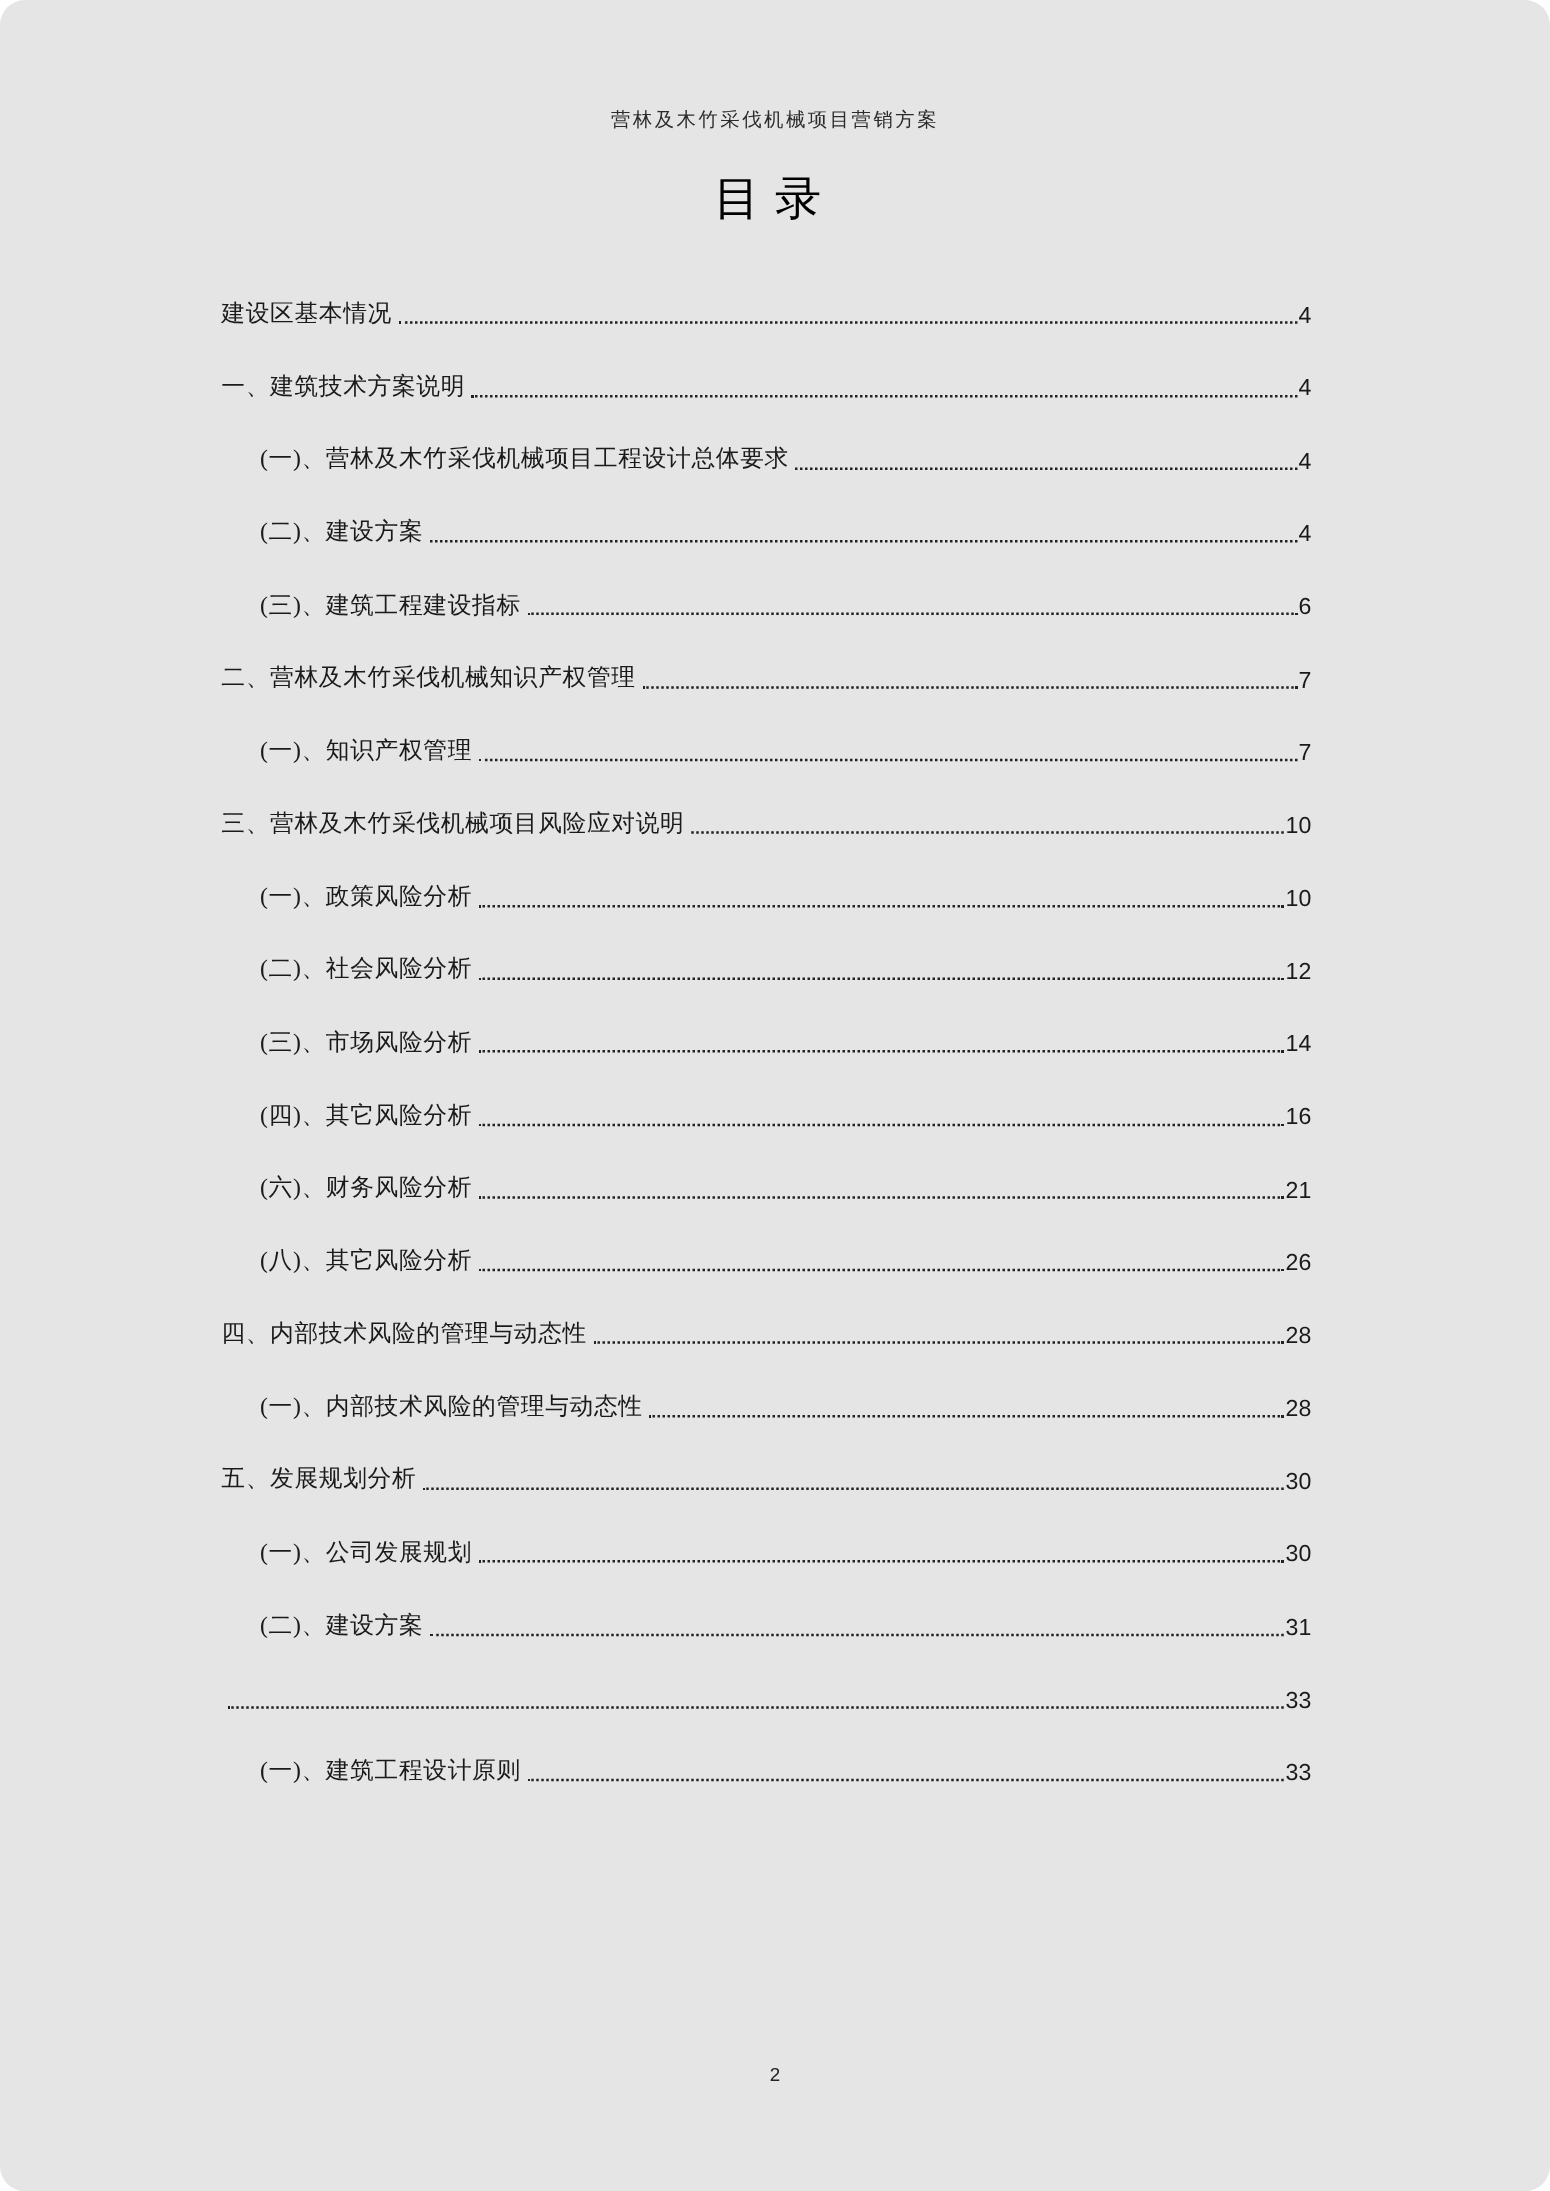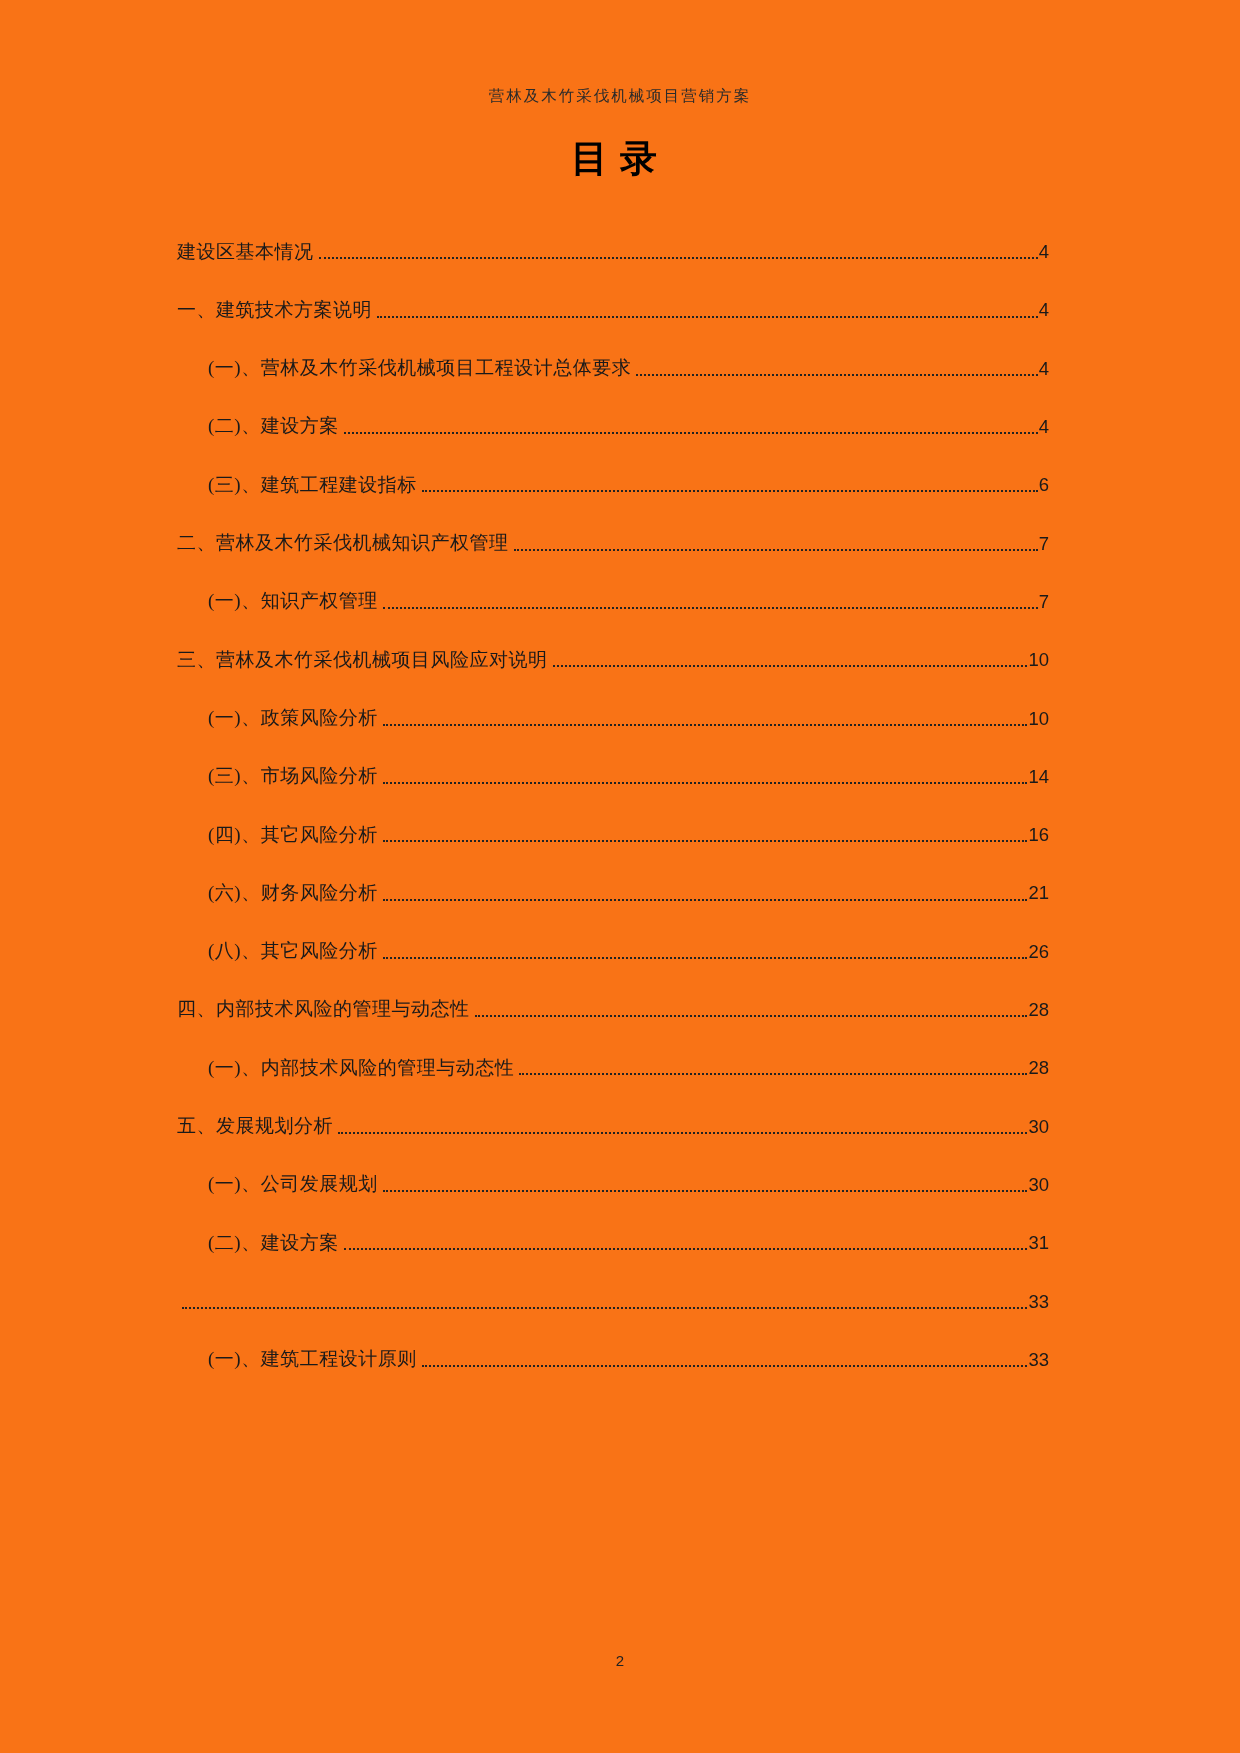--- a/index.html
+++ b/index.html
@@ -4,43 +4,44 @@
 <style>
   html, body {
     margin: 0;
     padding: 0;
     background: #ffffff;
   }
   .page {
     position: relative;
     width: 1240px;
     height: 1753px;
-    background: #f97316;
+    background: #e5e5e5;
     overflow: hidden;
     font-family: "Liberation Serif", "DejaVu Serif", serif;
     color: #1a1a1a;
+    border-radius: 20px;
   }
   .doc-header {
     position: absolute;
     top: 86px;
     left: 0;
     width: 100%;
     text-align: center;
     font-size: 15.5px;
     letter-spacing: 2px;
     color: #2b2b2b;
   }
   .toc-title {
     position: absolute;
     top: 134px;
     left: 0;
     width: 100%;
     text-align: center;
     font-size: 37px;
-    font-weight: bold;
+    font-weight: normal;
     letter-spacing: 12px;
     color: #000000;
   }
   .toc-list {
     position: absolute;
     top: 205px;
     left: 177px;
     right: 191px;
   }
   .toc-row {
@@ -132,20 +133,25 @@
     <span class="toc-entry-label">三、营林及木竹采伐机械项目风险应对说明</span>
     <span class="toc-leader"></span>
     <span class="toc-page">10</span>
   </div>
       <div class="toc-row indent">
     <span class="toc-entry-label">(一)、政策风险分析</span>
     <span class="toc-leader"></span>
     <span class="toc-page">10</span>
   </div>
       <div class="toc-row indent">
+    <span class="toc-entry-label">(二)、社会风险分析</span>
+    <span class="toc-leader"></span>
+    <span class="toc-page">12</span>
+  </div>
+      <div class="toc-row indent">
     <span class="toc-entry-label">(三)、市场风险分析</span>
     <span class="toc-leader"></span>
     <span class="toc-page">14</span>
   </div>
       <div class="toc-row indent">
     <span class="toc-entry-label">(四)、其它风险分析</span>
     <span class="toc-leader"></span>
     <span class="toc-page">16</span>
   </div>
       <div class="toc-row indent">

